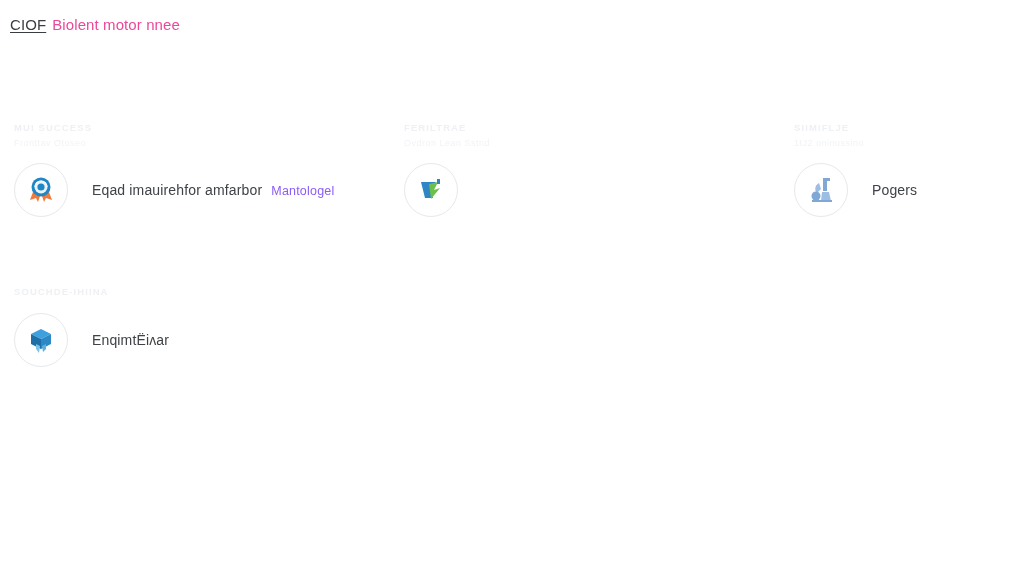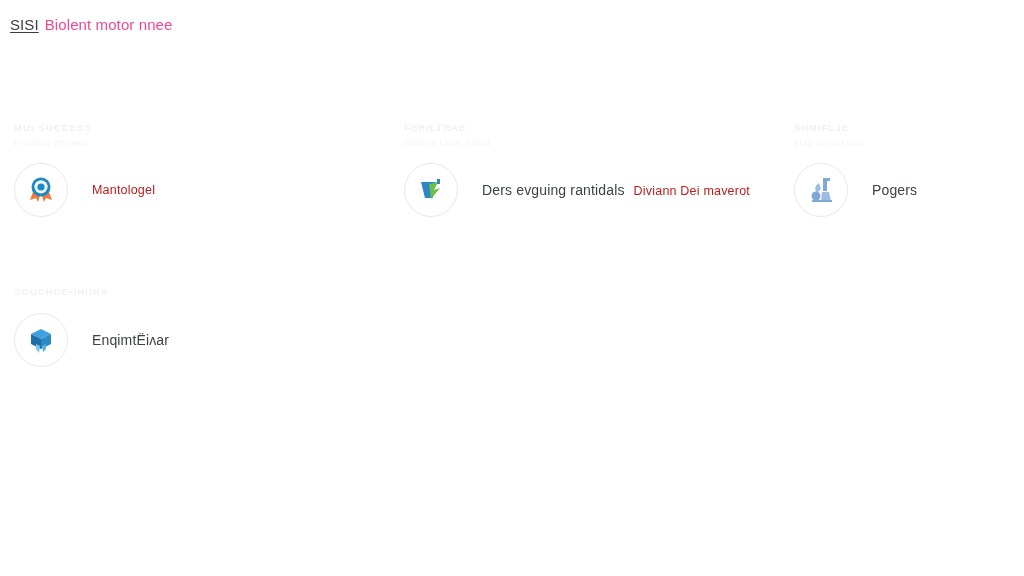--- a/index.html
+++ b/index.html
@@ -102,30 +102,30 @@
     white-space: nowrap;
     overflow: hidden;
   }
   .label-main {
     font-size: 14px;
     color: #3f4246;
     letter-spacing: .15px;
   }
   .label-trailing {
     font-size: 12.5px;
-    color: #b91c1c;
+    color: #8b5cf6;
     letter-spacing: .2px;
   }
   .label-trailing:empty { display: none; }
 </style>
 </head>
 <body>
 
 <div id="page-header">
-  <span class="hdr-link">SISI</span>
+  <span class="hdr-link">CIOF</span>
   <span class="hdr-rest">Biolent motor nnee</span>
 </div>
 
 <div id="content-grid">
 
   <div class="grid-cell">
     <div class="cell-caption">
       <div class="caption-primary">MUI SUCCESS</div>
       <div class="caption-secondary">Fronttav Otoseo</div>
     </div>
@@ -136,43 +136,40 @@
             <path d="M7 17 L4 25 L10 23 L12 27 L15 18 Z" fill="#ef7a3a"></path>
             <path d="M23 17 L26 25 L20 23 L18 27 L15 18 Z" fill="#ef7a3a"></path>
             <circle cx="15" cy="12" r="9.5" fill="#1e88c7"></circle>
             <circle cx="15" cy="12" r="6.5" fill="#eaf4fb"></circle>
             <circle cx="15" cy="12" r="3.6" fill="#1e88c7"></circle>
             <path d="M9 12 a6 6 0 0 1 12 0" fill="none" stroke="#ffffff" stroke-width="1.2"></path>
           </svg>
         </span>
       </div>
       <div class="cell-labels">
+        <span class="label-main">Eqad imauirehfor amfarbor</span>
         <span class="label-trailing">Mantologel</span>
       </div>
     </div>
   </div>
 
   <div class="grid-cell">
     <div class="cell-caption">
       <div class="caption-primary">FERILTRAE</div>
       <div class="caption-secondary">Ovdron Lean Sstnd</div>
     </div>
     <div class="cell-row">
       <div class="icon-circle">
         <span>
           <svg width="30" height="30" viewBox="0 0 30 30">
             <path d="M5 7 L20 7 L14 14 L17 23 L9 23 Z" fill="#2f86c5"></path>
             <path d="M13 9 L22 7 L18 15 L24 13 L15 24 Z" fill="#6cbf4b"></path>
             <path d="M21 4 L24 4 L24 9 L21 9 Z" fill="#2f86c5"></path>
           </svg>
         </span>
-      </div>
-      <div class="cell-labels">
-        <span class="label-main">Ders evguing rantidals</span>
-        <span class="label-trailing">Diviann Dei maverot</span>
       </div>
     </div>
   </div>
 
   <div class="grid-cell">
     <div class="cell-caption">
       <div class="caption-primary">SIIMIFLJE</div>
       <div class="caption-secondary">1tJ2 oninussino</div>
     </div>
     <div class="cell-row">

